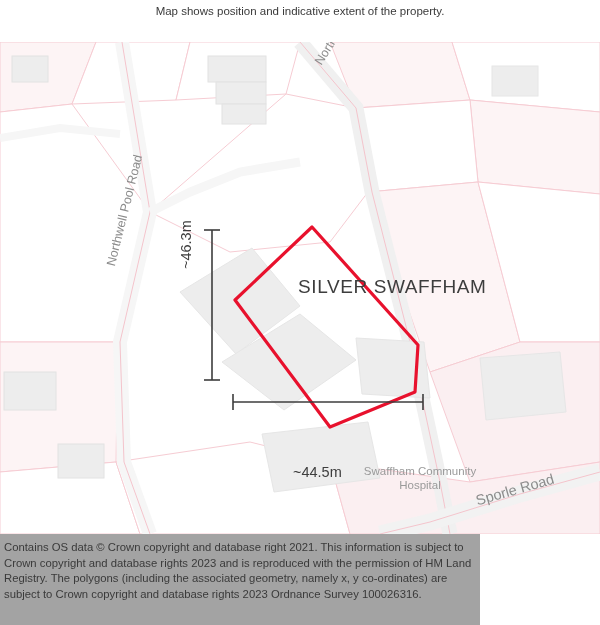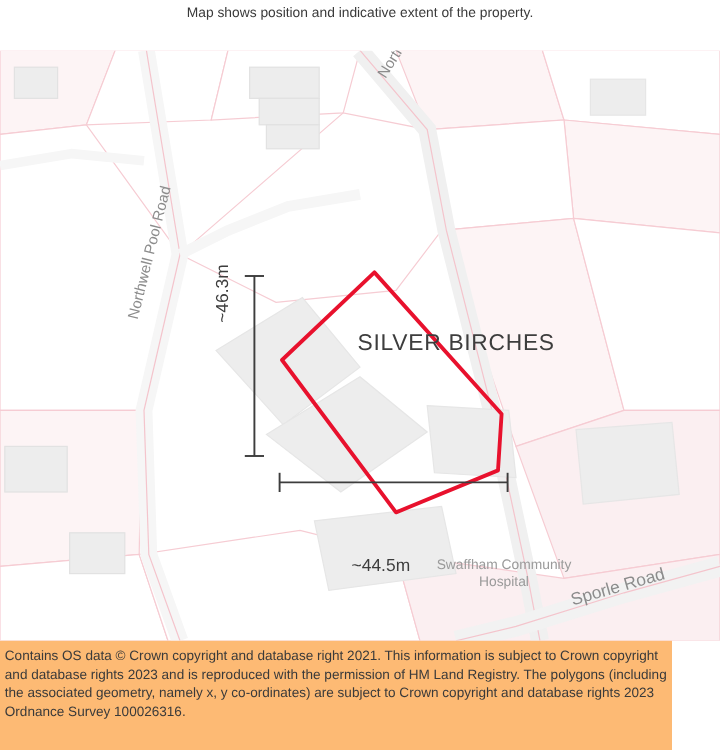--- a/index.html
+++ b/index.html
@@ -51,23 +51,23 @@
   }
   .map svg {
     position: absolute;
     top: 0;
     left: 0;
   }
   .footer {
     position: absolute;
     top: 534px;
     left: 0;
-    width: 560px;
+    width: 480px;
     height: 91px;
-    background: #fdba74;
+    background: #a3a3a3;
     padding: 6px 4px 0 4px;
     box-sizing: border-box;
   }
   .footer p {
     margin: 0;
     font-size: 11.3px;
     line-height: 15.6px;
     color: #3a3a3a;
   }
   .lbl {
@@ -204,21 +204,21 @@
       <g>
         <line x1="212" y1="188" x2="212" y2="338" stroke="#3d3d3d" stroke-width="1.6"></line>
         <line x1="204" y1="188" x2="220" y2="188" stroke="#3d3d3d" stroke-width="1.6"></line>
         <line x1="204" y1="338" x2="220" y2="338" stroke="#3d3d3d" stroke-width="1.6"></line>
         <line x1="233" y1="360" x2="423" y2="360" stroke="#3d3d3d" stroke-width="1.6"></line>
         <line x1="233" y1="352" x2="233" y2="368" stroke="#3d3d3d" stroke-width="1.6"></line>
         <line x1="423" y1="352" x2="423" y2="368" stroke="#3d3d3d" stroke-width="1.6"></line>
       </g>
     </svg>
 
-    <div class="lbl prop-label">SILVER BIRCHES</div>
+    <div class="lbl prop-label">SILVER SWAFFHAM</div>
     <div class="lbl dim-h">~44.5m</div>
     <div class="lbl dim-v">~46.3m</div>
     <div class="lbl road-a">Northwell Pool Road</div>
     <div class="lbl road-b">Northwell Pool Road</div>
     <div class="lbl road-c">Sporle Road</div>
     <div class="lbl poi">Swaffham Community Hospital</div>
   </div>
 
   <div class="footer">
     <p>Contains OS data © Crown copyright and database right 2021. This information is subject to Crown copyright and database rights 2023 and is reproduced with the permission of HM Land Registry. The polygons (including the associated geometry, namely x, y co-ordinates) are subject to Crown copyright and database rights 2023 Ordnance Survey 100026316.</p>

